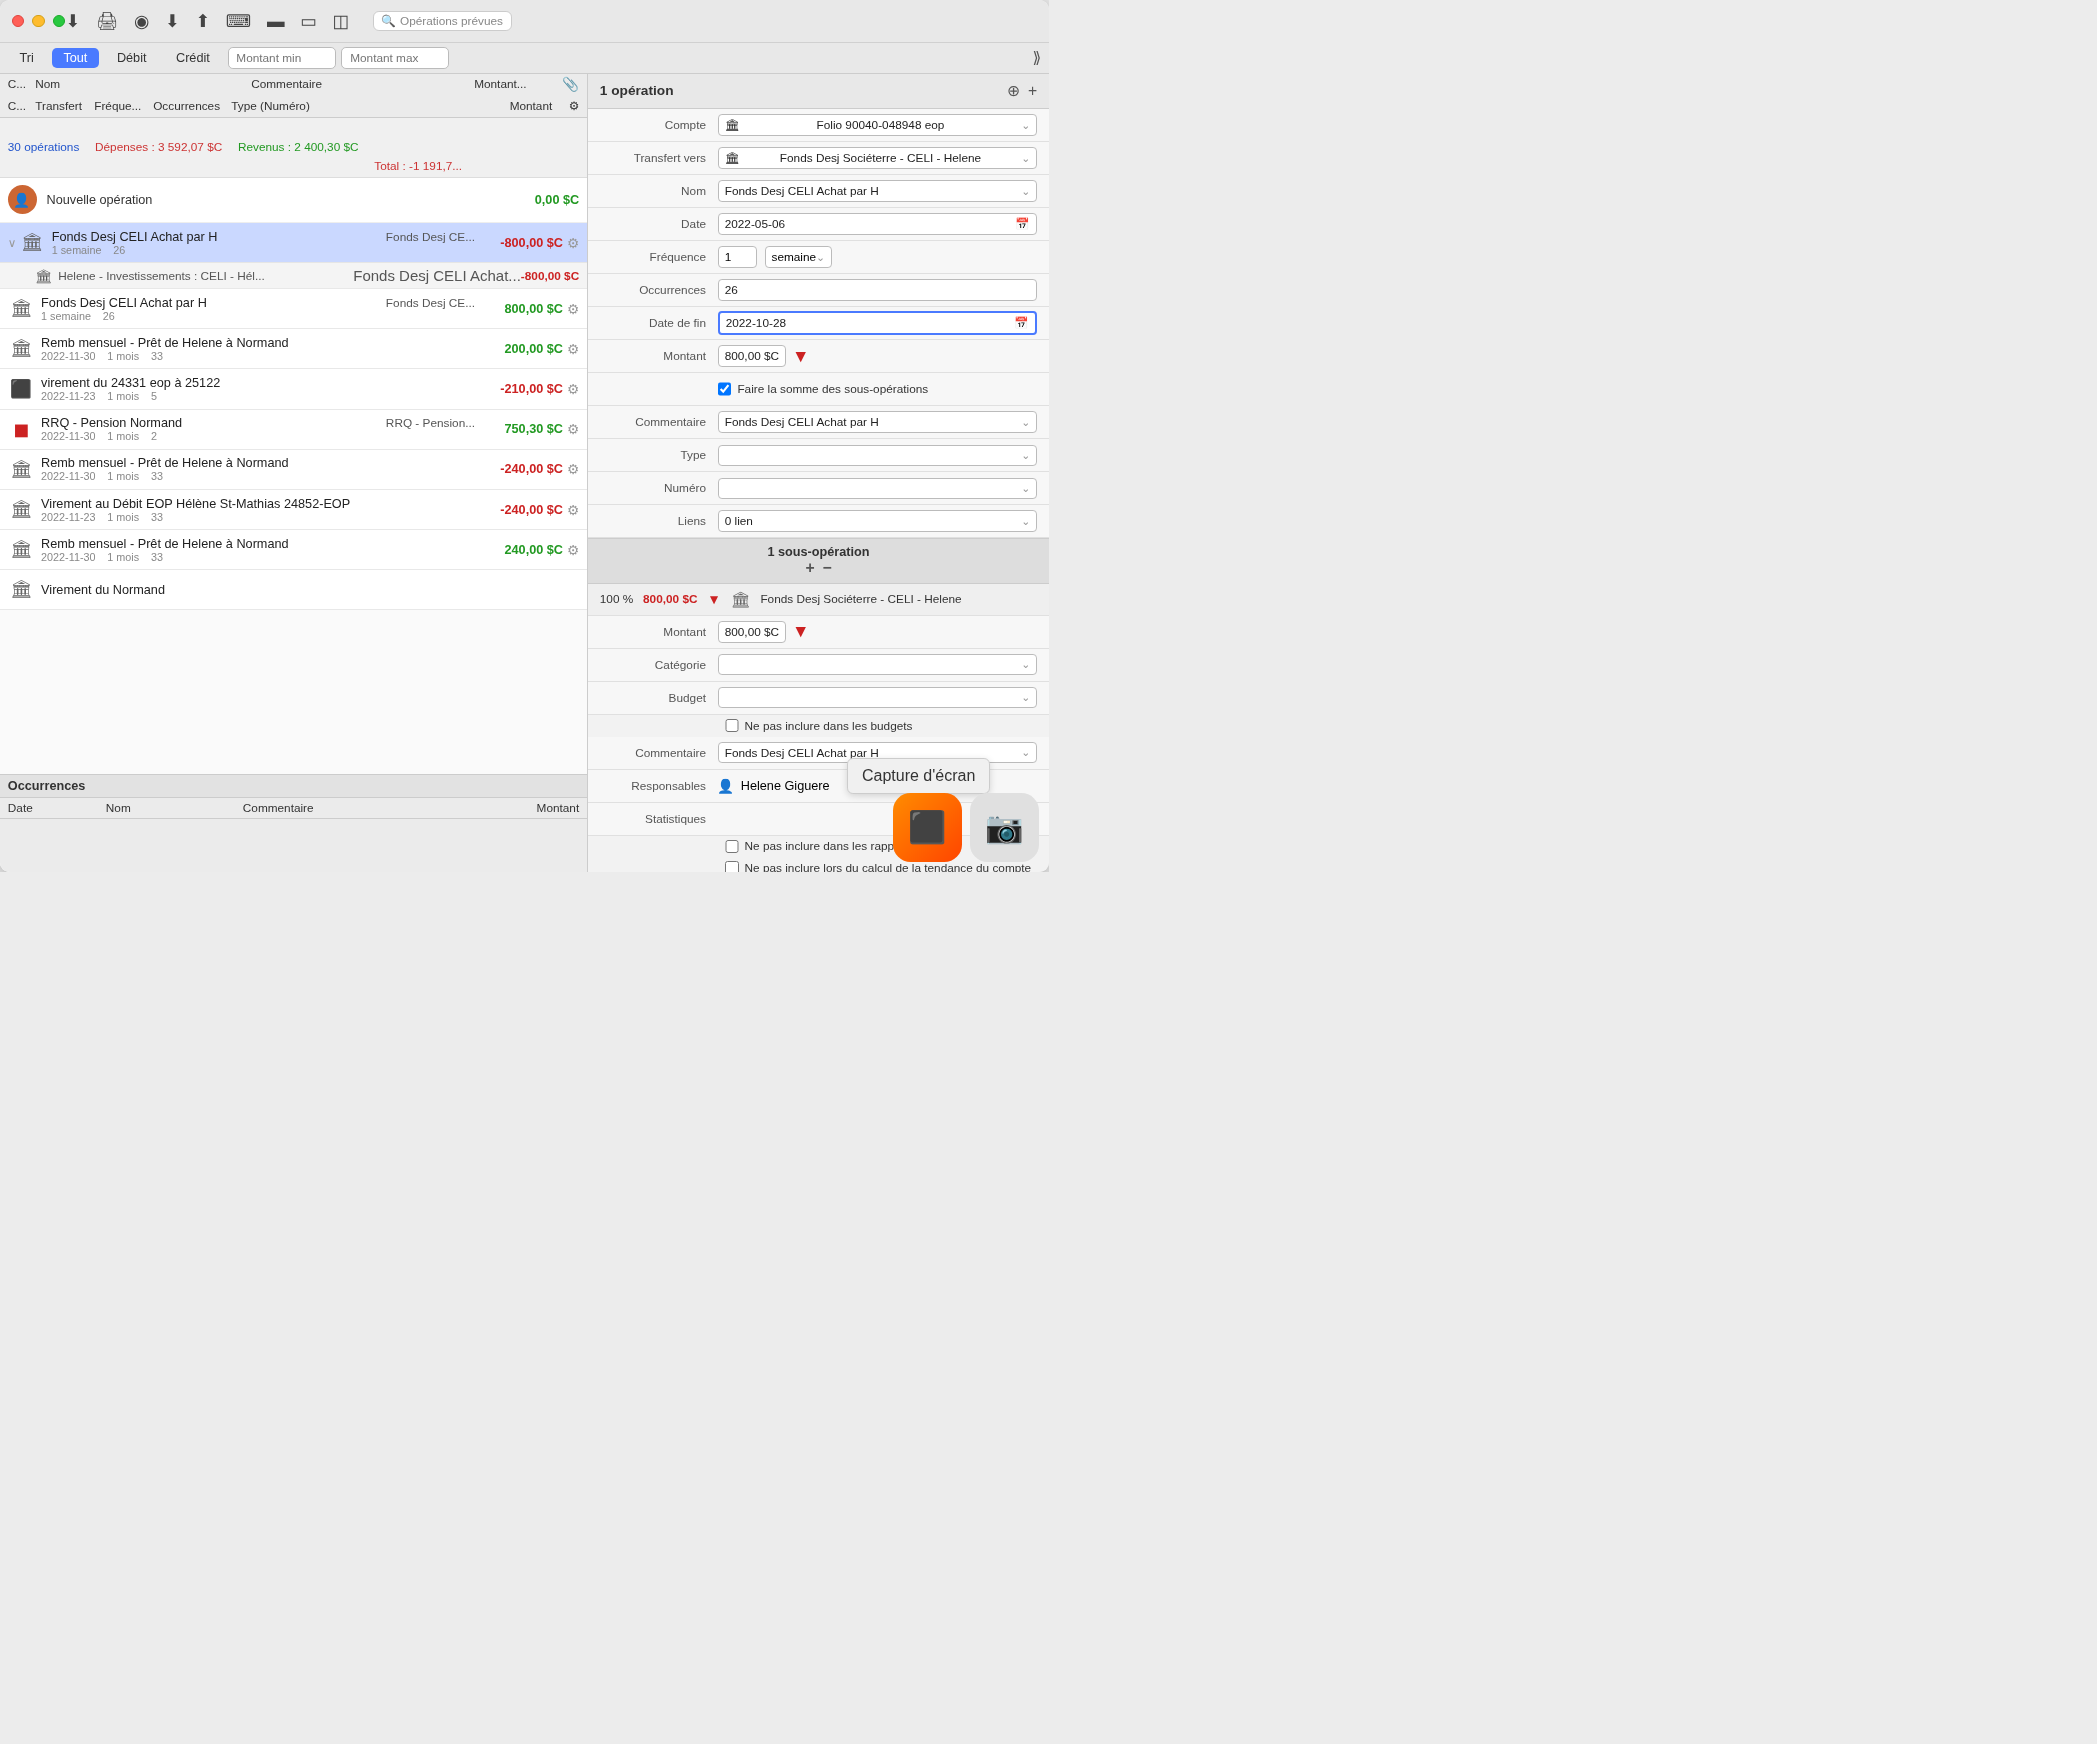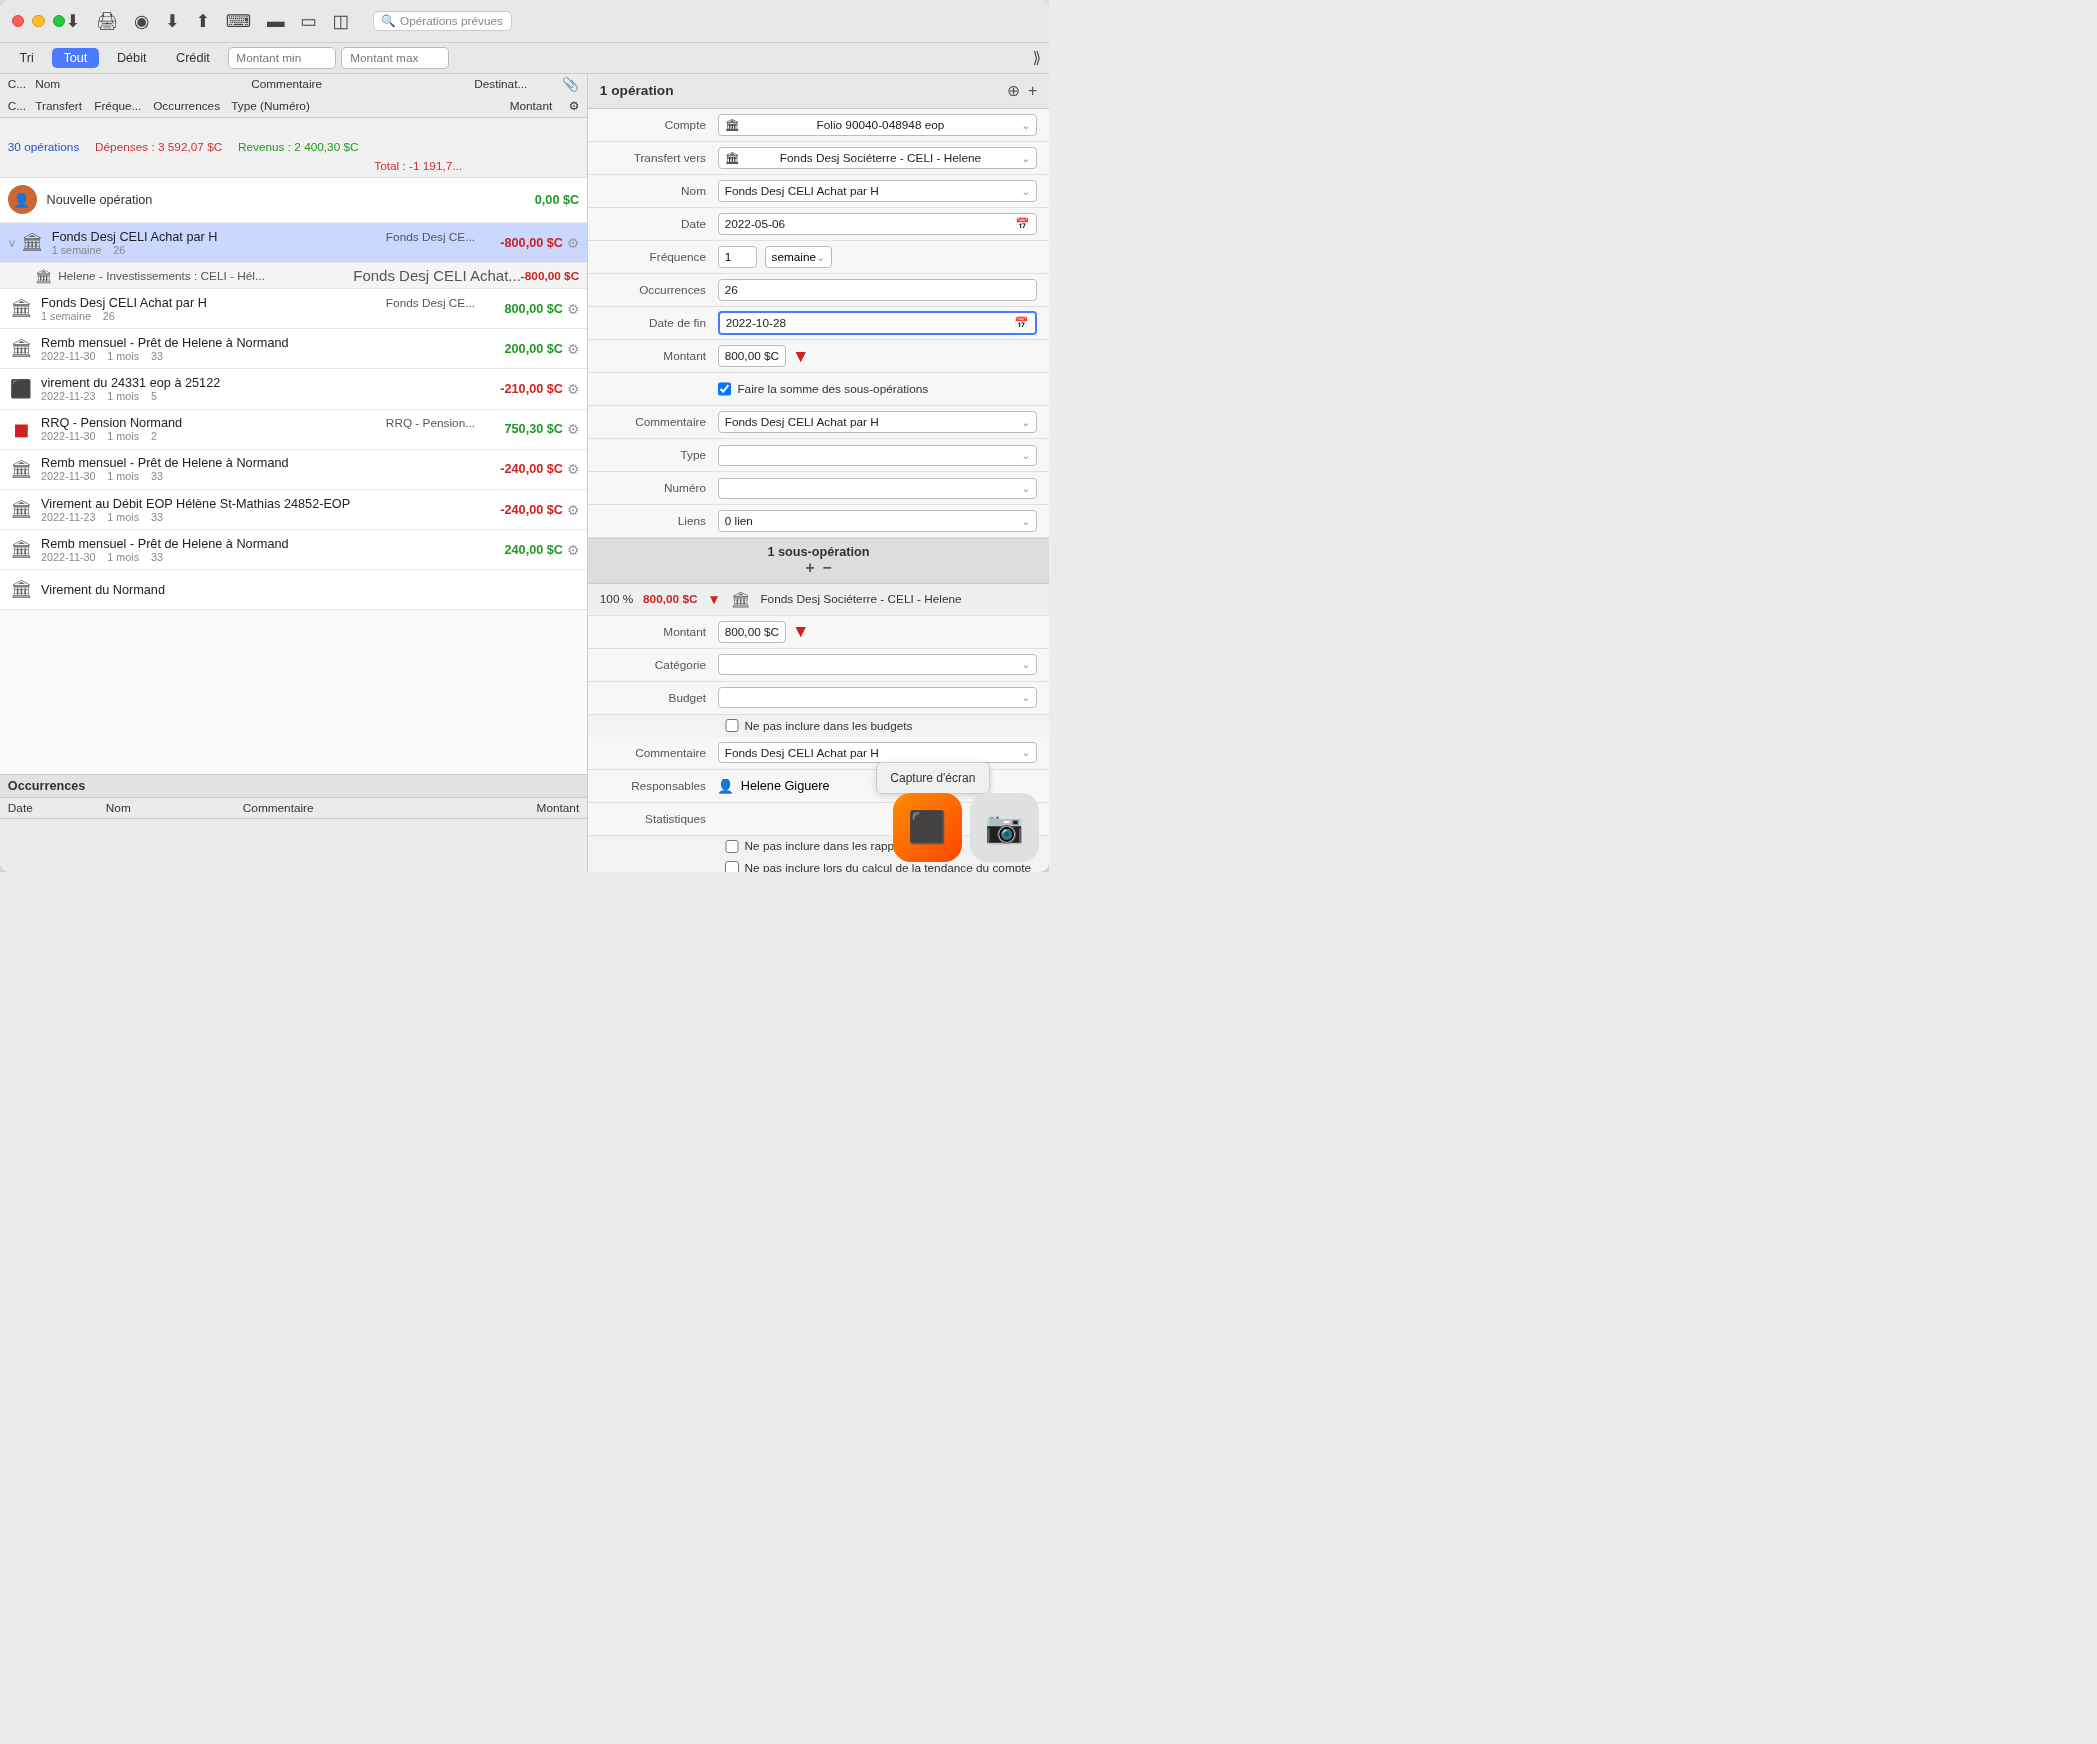--- a/index.html
+++ b/index.html
@@ -543,21 +543,21 @@
     }
 
     .tooltip-box {
       position: absolute;
       bottom: 78px;
       right: 59px;
       background: #f0f0f0;
       border: 1px solid #ccc;
       border-radius: 5.9px;
       padding: 7.8px 13.7px;
-      font-size: 12px;
+      font-size: 16px;
       color: #333;
       box-shadow: 0 2px 7.8px rgba(0,0,0,0.15);
     }
 
     
     .dock-area {
       position: absolute;
       bottom: 0;
       right: 0;
       display: flex;
@@ -624,21 +624,21 @@
 
   <div class="main-content">
 
     <div class="left-panel">
 
       <div class="col-headers">
         <div class="col-row">
           <span class="col-c">C...</span>
           <span class="col-nom">Nom</span>
           <span class="col-comment">Commentaire</span>
-          <span class="col-dest">Destinat...</span>
+          <span class="col-dest">Montant...</span>
           <span class="clip-icon">📎</span>
         </div>
         <div class="col-row">
           <span class="col-c">C...</span>
           <span style="width:59px">Transfert</span>
           <span style="width:59px">Fréque...</span>
           <span style="width:78px">Occurrences</span>
           <span style="flex:1">Type (Numéro)</span>
           <span style="width:59px">Montant</span>
           <span>⚙</span>

